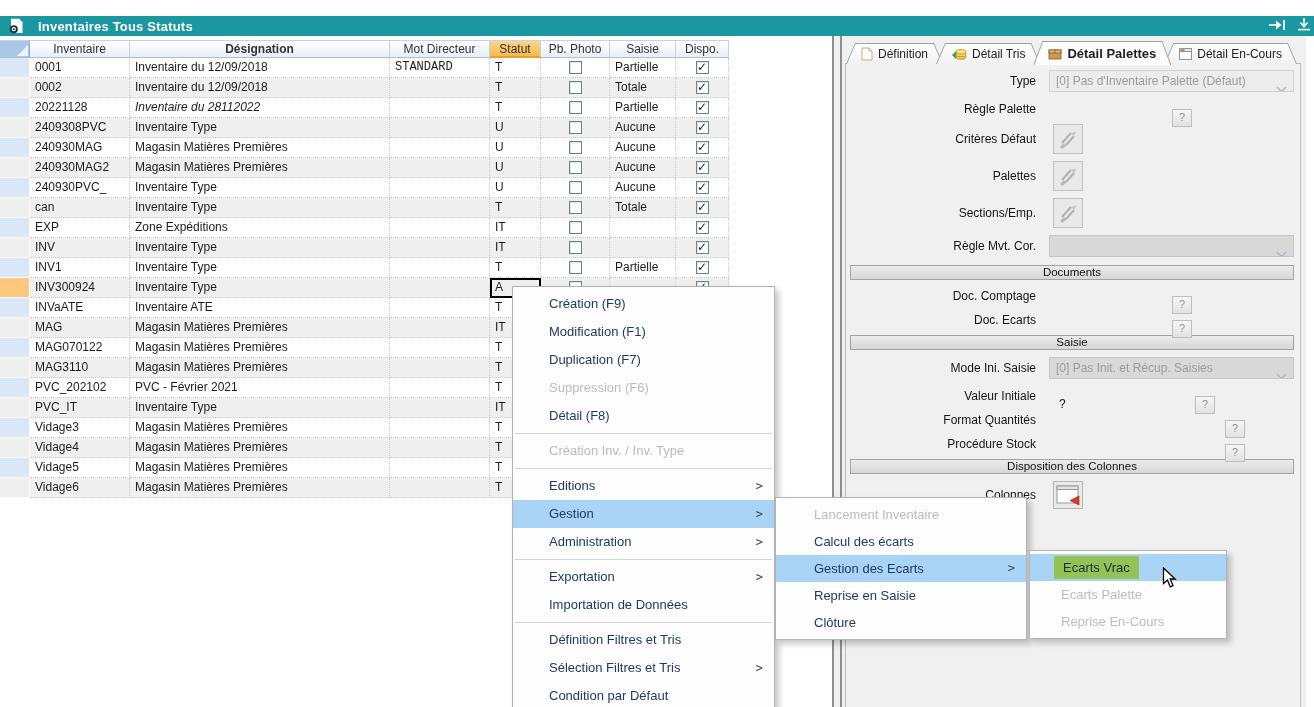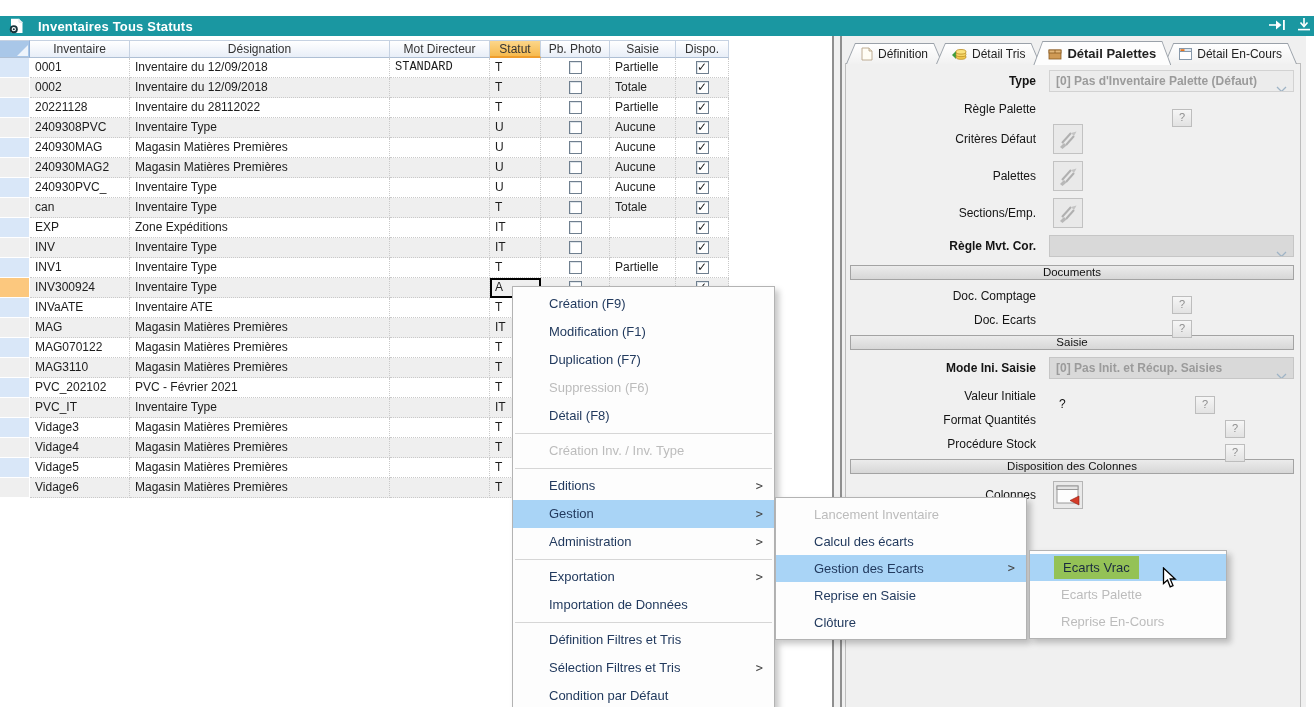--- a/index.html
+++ b/index.html
@@ -46,21 +46,21 @@
   .tab .shape-in { position:absolute; left:1px; right:1px; top:1px; bottom:0; background:linear-gradient(#ffffff,#f1f1f1); clip-path:polygon(0 100%, 8.5px 0, calc(100% - 8.5px) 0, 100% 100%); }
   .tab .lbl { position:relative; z-index:1; display:flex; align-items:center; gap:5px; height:100%; padding:0 15px; font-size:12px; color:#222; white-space:nowrap; }
   .tab.active { height:24px; margin-top:0; z-index:3; }
   .tab.active .shape-in { background:#fdfdfd; }
   .tab.active .lbl { font-weight:bold; font-size:13px; }
 
   .panel-content { position:absolute; left:4px; top:28px; width:454px; padding-top:6px; }
   .prow { display:flex; align-items:center; }
   .plabel { width:190px; text-align:right; font-size:12px; color:#141414; flex:none; white-space:nowrap; overflow:hidden; }
   .pctrl { margin-left:13px; position:relative; display:flex; align-items:center; width:245px; }
-  .c-select { height:22px; margin-bottom:8px;font-weight:bold; }
+  .c-select { height:22px; margin-bottom:8px; }
   .c-help { height:18px; margin-bottom:6px; }
   .c-stamp { height:30px; margin-bottom:7px; }
   .c-columns { height:28px; margin-bottom:0; }
   .psel { width:245px; height:22px; background:#ececec; border:1px solid #d2d2d2; color:#9b9b9b; font-size:12px; line-height:20px; padding:0 22px 0 6px; white-space:nowrap; overflow:hidden; position:relative; }
   .psel.dark { background:#d9d9d9; border-color:#c6c6c6; }
   .chev { position:absolute; right:6px; top:8px; }
   .pbtn-help { position:absolute; top:0; width:20px; height:18px; background:linear-gradient(#f6f6f6,#e2e2e2); border:1px solid #bdbdbd; color:#8f8f8f; font-size:11px; text-align:center; line-height:15px; }
   .hv-a { left:123px; } .hv-b { left:146px; } .hv-c { left:176px; }
   .pfx { position:absolute; left:10px; top:1px; font-size:12px; color:#111; }
   .pbtn-stamp { margin-left:4px; width:30px; height:30px; background:#e9e9e9; border:1px solid #c2c2c2; display:flex; align-items:center; justify-content:center; }
@@ -116,21 +116,21 @@
       </span>
     </span>
   </div>
 
   <div class="left-pane">
     <div class="grid-header">
         <div class="hcell corner" style="width: 30px;">
           <div class="tri"></div>
         </div>
         <div class="hcell" style="width: 100px;">Inventaire</div>
-        <div class="hcell" style="width: 260px;">Désignation</div>
+        <div class="hcell" style="width: 260px; font-weight: bold;">Désignation</div>
         <div class="hcell" style="width: 100px;">Mot Directeur</div>
         <div class="hcell statut" style="width: 51px;">Statut</div>
         <div class="hcell" style="width: 69px;">Pb. Photo</div>
         <div class="hcell" style="width: 66px;">Saisie</div>
         <div class="hcell" style="width: 53px;">Dispo.</div>
       </div>
     <div class="grid-body">
         <div class="grow">
           <div class="gcell selcol" style="width: 30px;"></div>
           <div class="gcell" style="width: 100px;">0001</div>
@@ -155,21 +155,21 @@
             <div class="cbx"></div>
           </div>
           <div class="gcell" style="width: 66px;">Totale</div>
           <div class="gcell cb" style="width: 53px;">
             <div class="cbx">✓</div>
           </div>
         </div>
         <div class="grow">
           <div class="gcell selcol" style="width: 30px;"></div>
           <div class="gcell" style="width: 100px;">20221128</div>
-          <div class="gcell" style="width: 260px;">Inventaire du 28112022</div>
+          <div class="gcell" style="width: 260px; font-style: italic;">Inventaire du 28112022</div>
           <div class="gcell" style="width: 100px;"></div>
           <div class="gcell" style="width: 51px;">T</div>
           <div class="gcell cb" style="width: 69px;">
             <div class="cbx"></div>
           </div>
           <div class="gcell" style="width: 66px;">Partielle</div>
           <div class="gcell cb" style="width: 53px;">
             <div class="cbx">✓</div>
           </div>
         </div>

